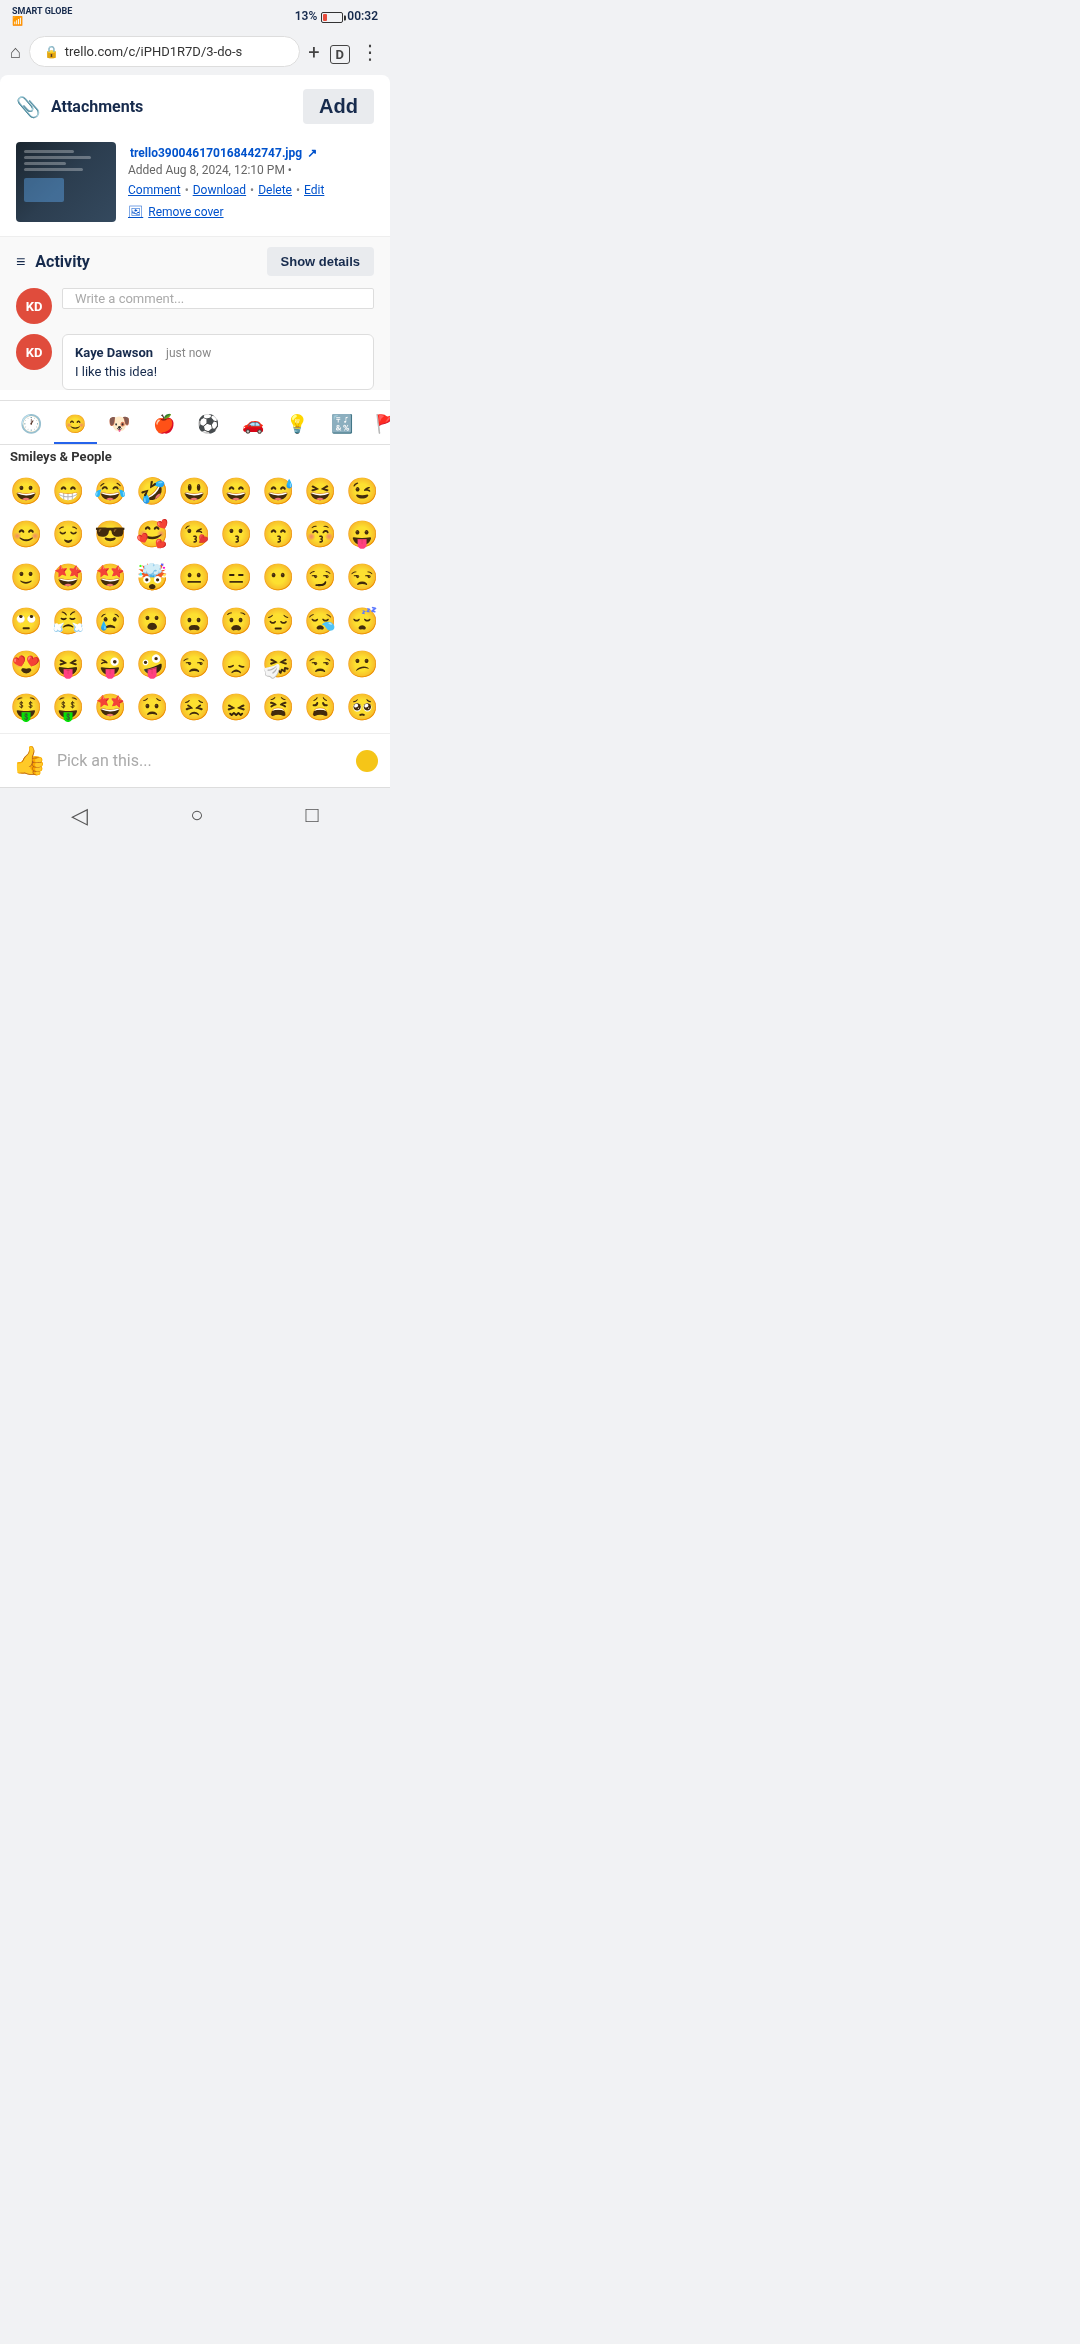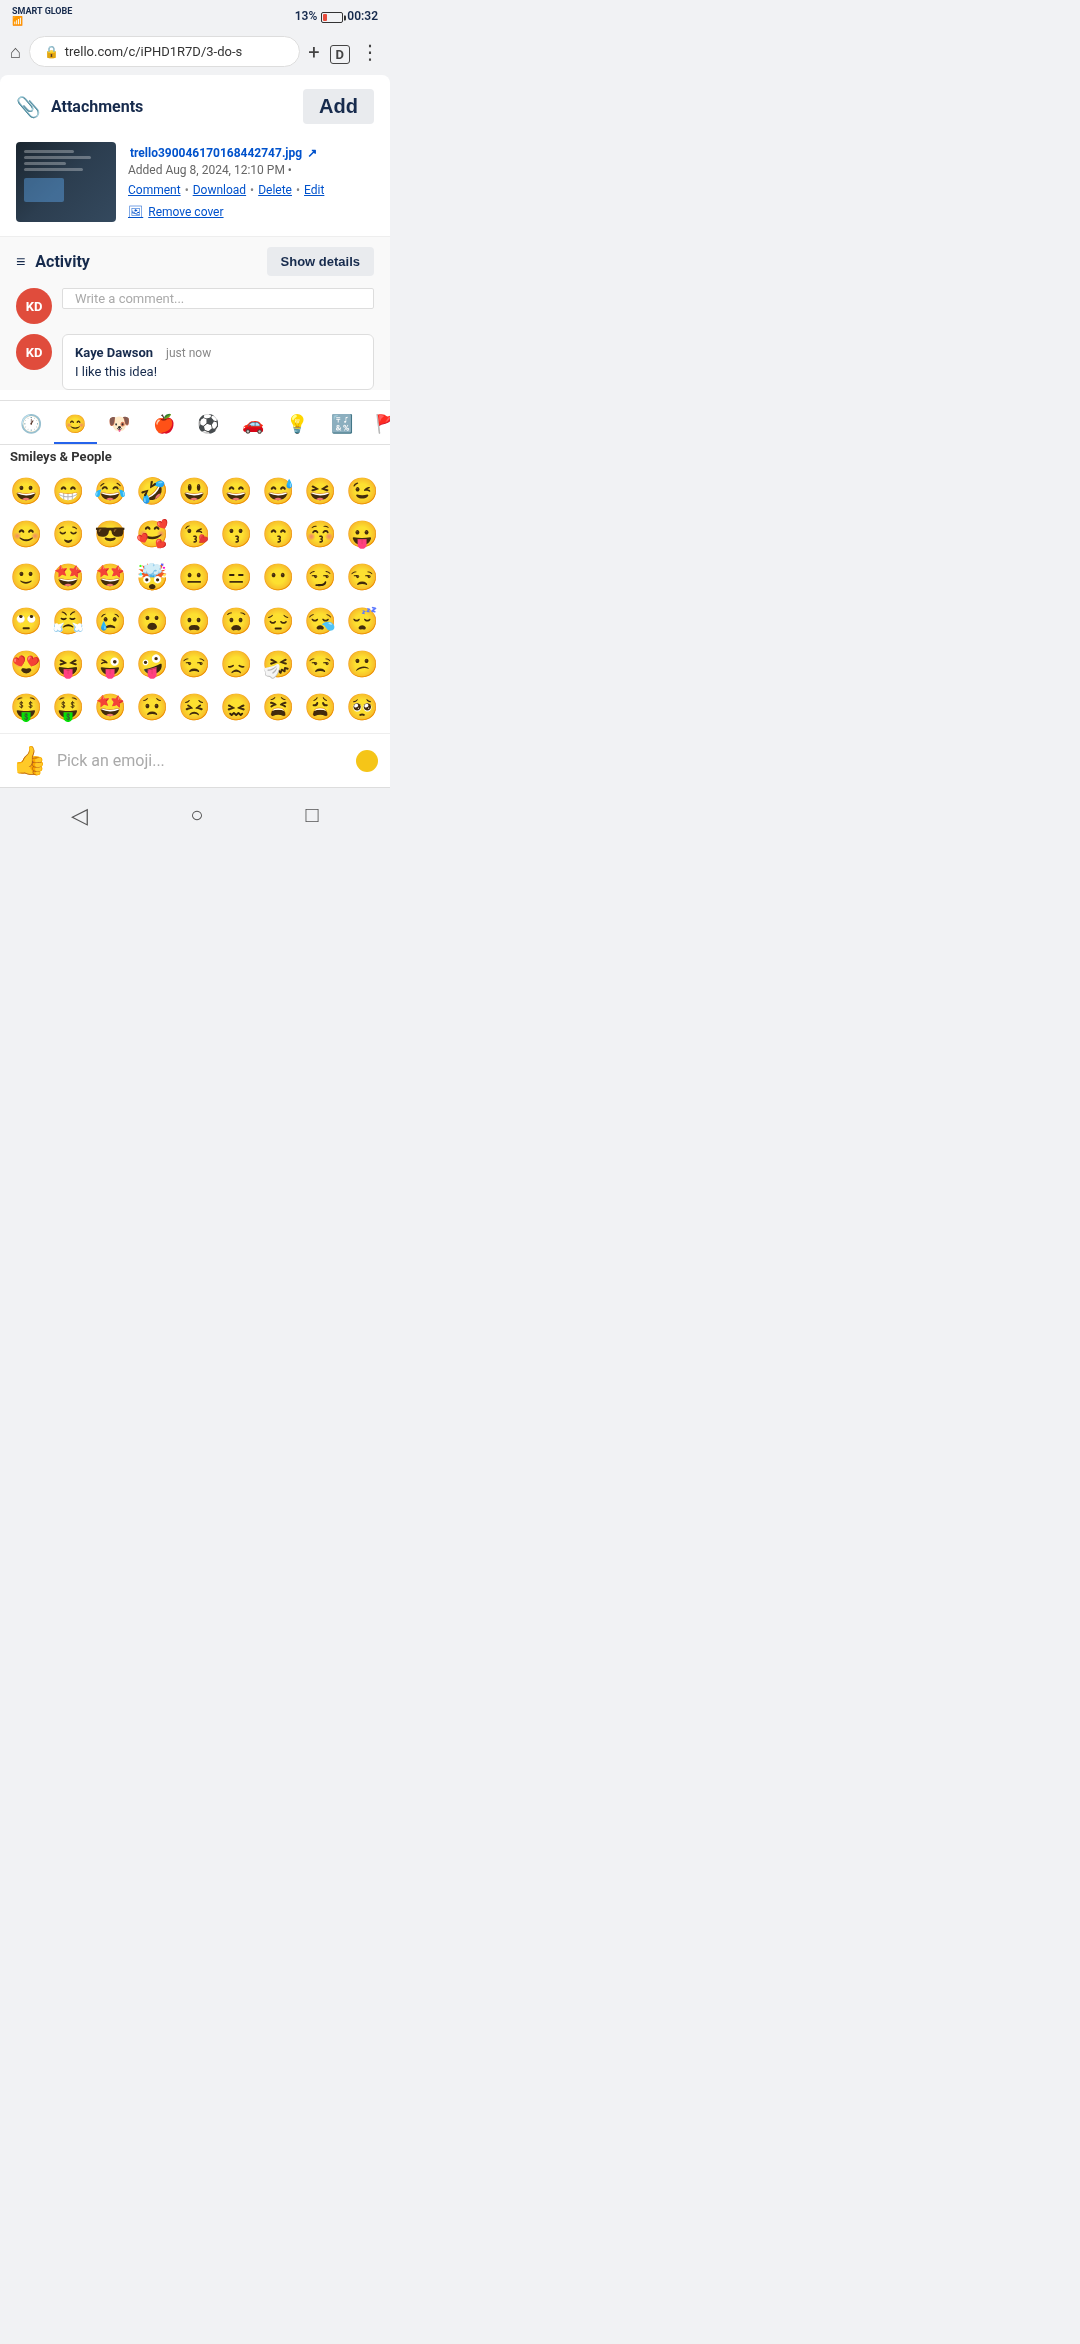--- a/index.html
+++ b/index.html
@@ -551,21 +551,21 @@
         <div class="emoji-cell">😟</div>
         <div class="emoji-cell">😣</div>
         <div class="emoji-cell">😖</div>
         <div class="emoji-cell">😫</div>
         <div class="emoji-cell">😩</div>
         <div class="emoji-cell">🥺</div>
       </div>
 
     <div class="pick-emoji-bar">
       <span class="pick-emoji-icon">👍</span>
-      <span class="pick-emoji-text">Pick an emoji...</span>
+      <span class="pick-emoji-text">Pick an this...</span>
       <div class="pick-emoji-dot"></div>
     </div>
   </div>
 
 </div>
 
 <div class="nav-bar">
   <span class="nav-btn">◁</span>
   <span class="nav-btn">○</span>
   <span class="nav-btn">□</span>

